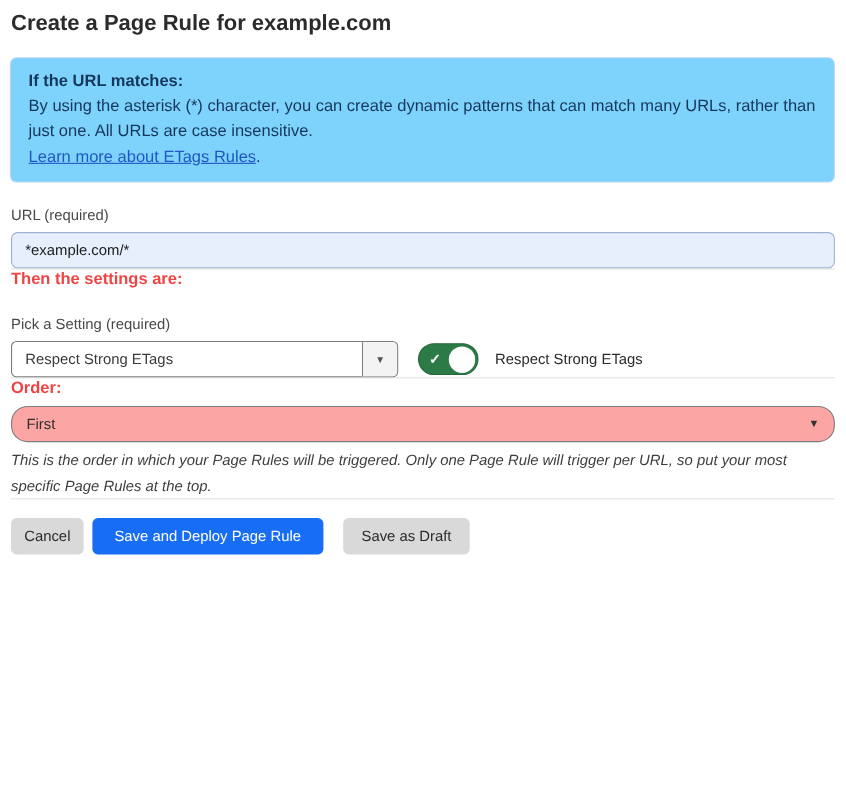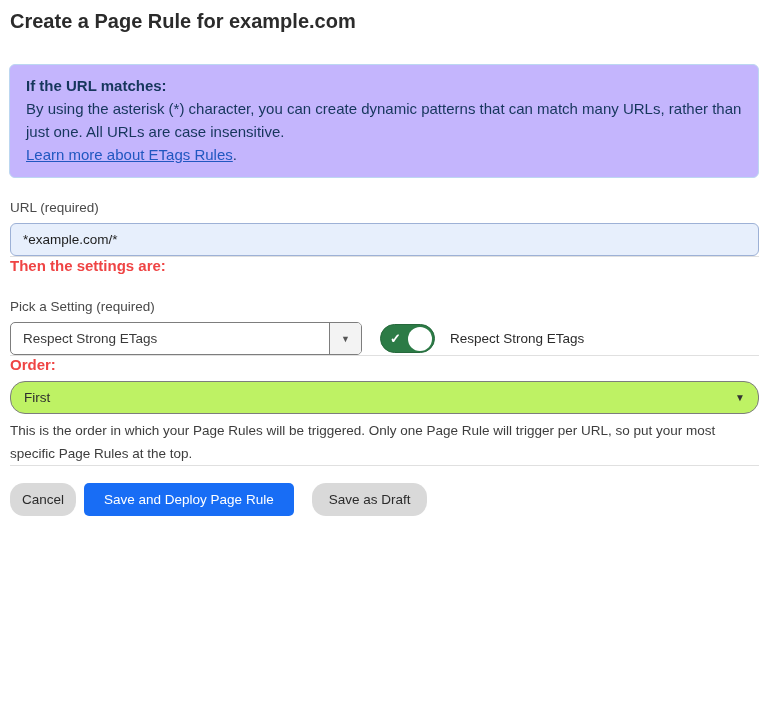--- a/index.html
+++ b/index.html
@@ -15,25 +15,25 @@
 
   h1.page-title {
     margin: 9px 0 0 0;
     font-size: 20px;
     line-height: 24px;
     font-weight: bold;
     color: #2b2b2b;
   }
 
   .info-box {
-    margin-top: 31px;
+    margin-top: 19px;
     margin-left: -1px;
     border: 1px solid #bcd7f1;
     border-radius: 6px;
-    background: #c4b5fd;
+    background: #7dd3fc;
     padding: 9px 16px 11px 16px;
     color: #16365c;
     font-size: 15px;
     line-height: 23px;
   }
   .info-box .info-heading { font-weight: bold; }
   .info-box a {
     color: #2057c0;
     text-decoration: underline;
   }
@@ -163,59 +163,60 @@
     font-family: "Liberation Sans", sans-serif;
     display: inline-flex;
     align-items: center;
     cursor: pointer;
   }
 
   .order-select {
     margin-top: 8px;
     width: 100%;
     height: 33px;
-    background: #bef264;
+    background: #fca5a5;
     border: 1px solid #7d7d7d;
     border-radius: 15px;
     display: flex;
     align-items: center;
     justify-content: space-between;
     padding: 0 13px;
     font-size: 13.5px;
     color: #2e2e2e;
     cursor: default;
     text-align: center;
   }
   .order-caret { color: #333333; font-size: 10px; }
 
   .help-text {
     margin-top: 5px;
     font-size: 13.5px;
     line-height: 23px;
     color: #3d3d3d;
     max-width: 748px;
+    font-style: italic;
   }
 
   .footer {
     margin-top: 17px;
     display: flex;
     align-items: center;
   }
   .btn {
     height: 33px;
     border: none;
     border-radius: 5px;
     font-size: 13.5px;
     font-family: "Liberation Sans", sans-serif;
     display: inline-flex;
     align-items: center;
     justify-content: center;
     cursor: pointer;
   }
-  .btn-gray { background: #d9d9d9; color: #2b2b2b; border-radius: 14px; }
+  .btn-gray { background: #d9d9d9; color: #2b2b2b; }
   .btn-cancel { padding: 0 12px; }
   .btn-draft { padding: 0 17px; margin-left: 18px; }
   .btn-blue {
     background: #186df5;
     color: #ffffff;
     padding: 0 20px;
     margin-left: 8px;
   }
 </style>
 </head>

